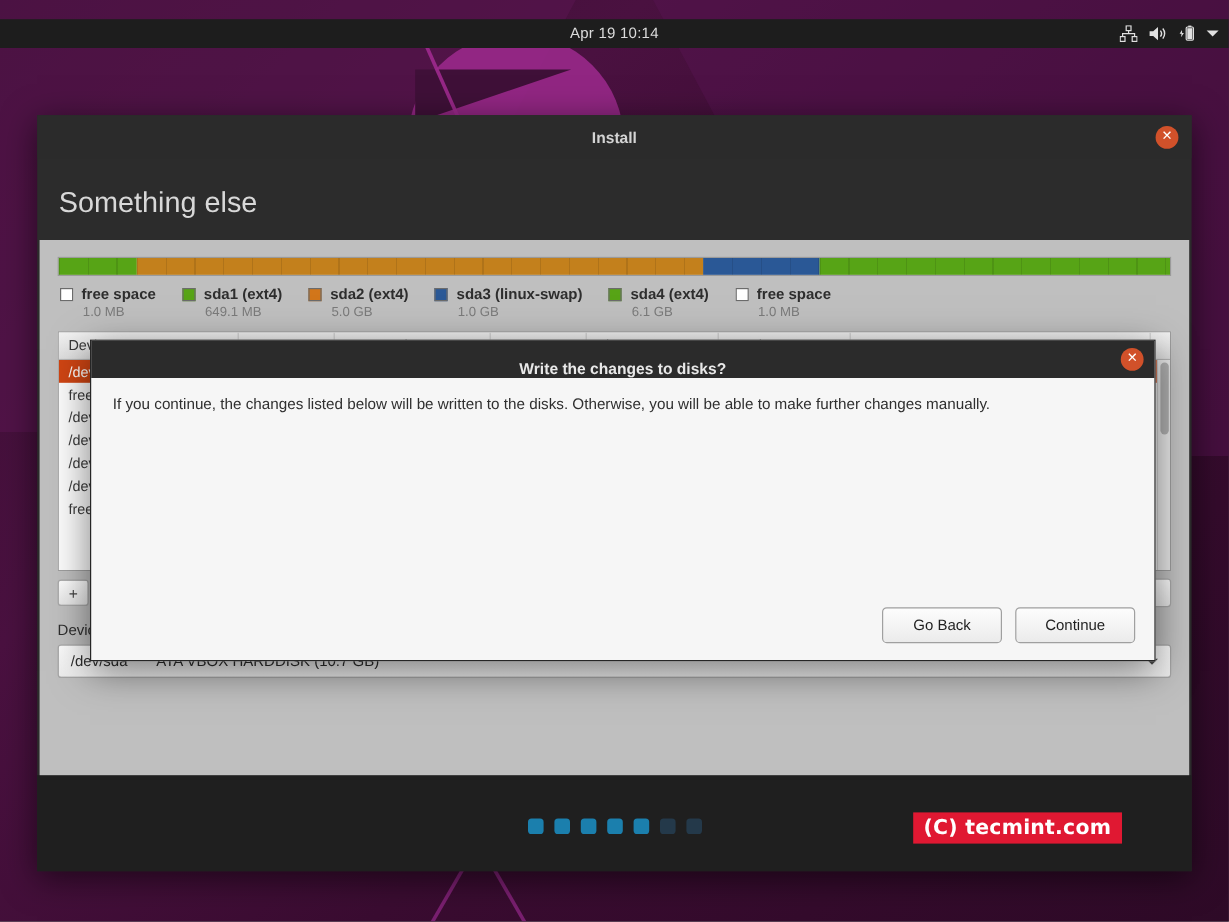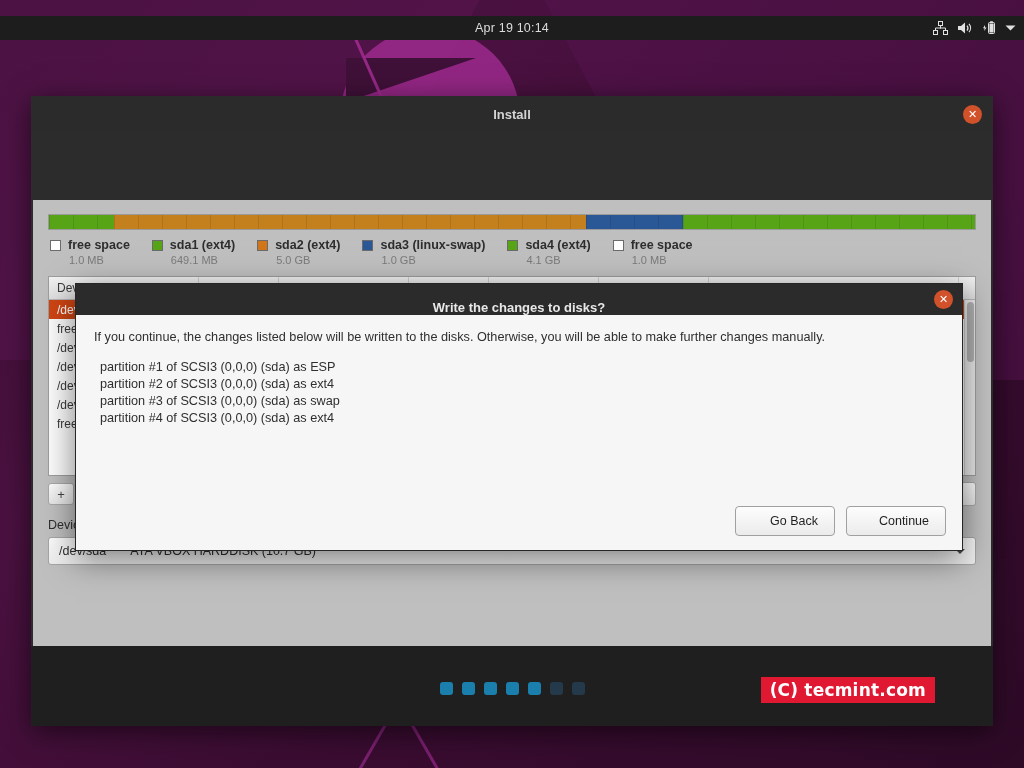--- a/index.html
+++ b/index.html
@@ -274,21 +274,21 @@
   .mb-p { margin-bottom: 13px; }
   .mb-sub { padding-left: 6px; }
   .modal-actions {
     position: absolute; right: 16px; bottom: 14px;
     display: flex; gap: 11px;
   }
   .mbtn {
     min-width: 100px; height: 30px; padding: 0 16px;
     border: 1px solid #a0a0a0; border-radius: 4px;
     background: linear-gradient(#fdfdfd, #ebebeb);
-    font-size: 12.5px; color: #1f1f1f; cursor: pointer; text-align: right;
+    font-size: 12.5px; color: #1f1f1f; cursor: pointer;
   }
 </style>
 </head>
 <body>
 
 <div class="desktop">
   <div class="wp-diag-a"></div>
   <div class="wp-diag-b"></div>
   <div class="wp-arch"></div>
   <div class="wp-tri1"></div>
@@ -331,20 +331,21 @@
   </div>
 </div>
 
 <div class="installer">
 
   <div class="win-titlebar">
     <span class="win-title">Install</span>
     <div class="win-close">✕</div>
   </div>
 
+  <div class="page-heading">Something else</div>
 
   <div class="content-card">
 
     <div class="part-bar" id="part-bar">
         <div class="seg" style="width: 7%; background: rgb(87, 164, 22);"></div>
         <div class="seg" style="width: 51%; background: rgb(195, 128, 28);"></div>
         <div class="seg" style="width: 10.5%; background: rgb(42, 88, 150);"></div>
         <div class="seg" style="width: 31.5%; background: rgb(87, 164, 22);"></div>
       </div>
 
@@ -375,21 +376,21 @@
             <span class="swatch" style="background: rgb(42, 88, 150);"></span>
             <span class="legend-label">sda3 (linux-swap)</span>
           </div>
           <div class="legend-size">1.0 GB</div>
         </div>
         <div class="legend-item">
           <div class="legend-top">
             <span class="swatch" style="background: rgb(87, 164, 22);"></span>
             <span class="legend-label">sda4 (ext4)</span>
           </div>
-          <div class="legend-size">4.1 GB</div>
+          <div class="legend-size">6.1 GB</div>
         </div>
         <div class="legend-item">
           <div class="legend-top">
             <span class="swatch" style="background: rgb(255, 255, 255);"></span>
             <span class="legend-label">free space</span>
           </div>
           <div class="legend-size">1.0 MB</div>
         </div>
       </div>
 
@@ -515,26 +516,20 @@
     <div class="modal-close">✕</div>
   </div>
 
   <div class="modal-body">
     <div class="mb-p">If you continue, the changes listed below will be written to the disks. Otherwise, you will be able to make further changes manually.</div>
 
     <div class="mb-p">
     </div>
 
     <div class="mb-p">
-      <div class="mb-sub" id="format-items">
-          <div>partition #1 of SCSI3 (0,0,0) (sda) as ESP</div>
-          <div>partition #2 of SCSI3 (0,0,0) (sda) as ext4</div>
-          <div>partition #3 of SCSI3 (0,0,0) (sda) as swap</div>
-          <div>partition #4 of SCSI3 (0,0,0) (sda) as ext4</div>
-        </div>
     </div>
   </div>
 
   <div class="modal-actions">
     <button class="mbtn">Go Back</button>
     <button class="mbtn">Continue</button>
   </div>
 </div>
 
 </body></html>

